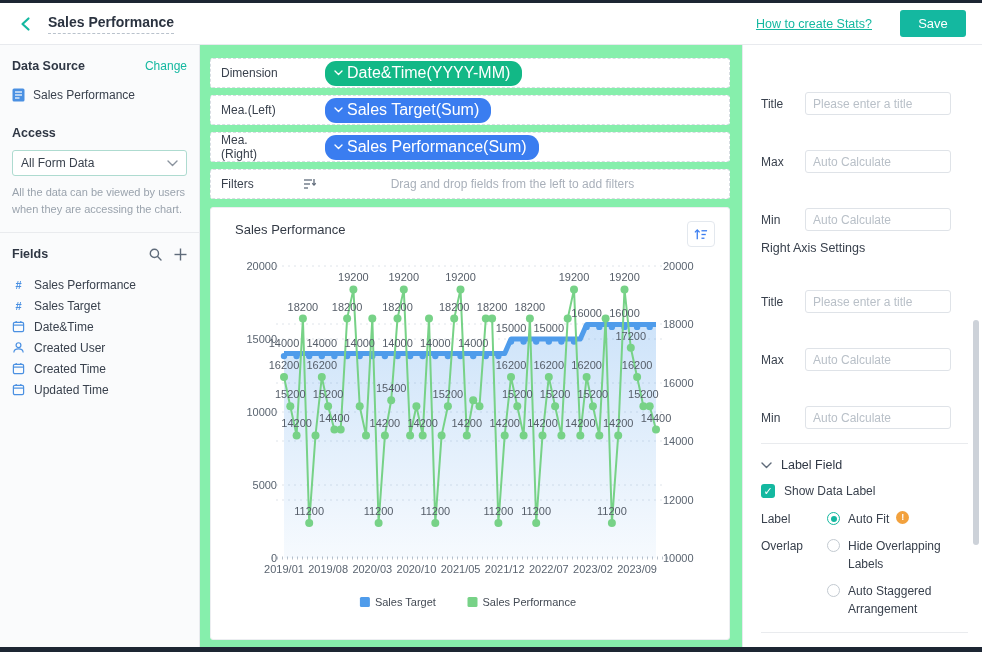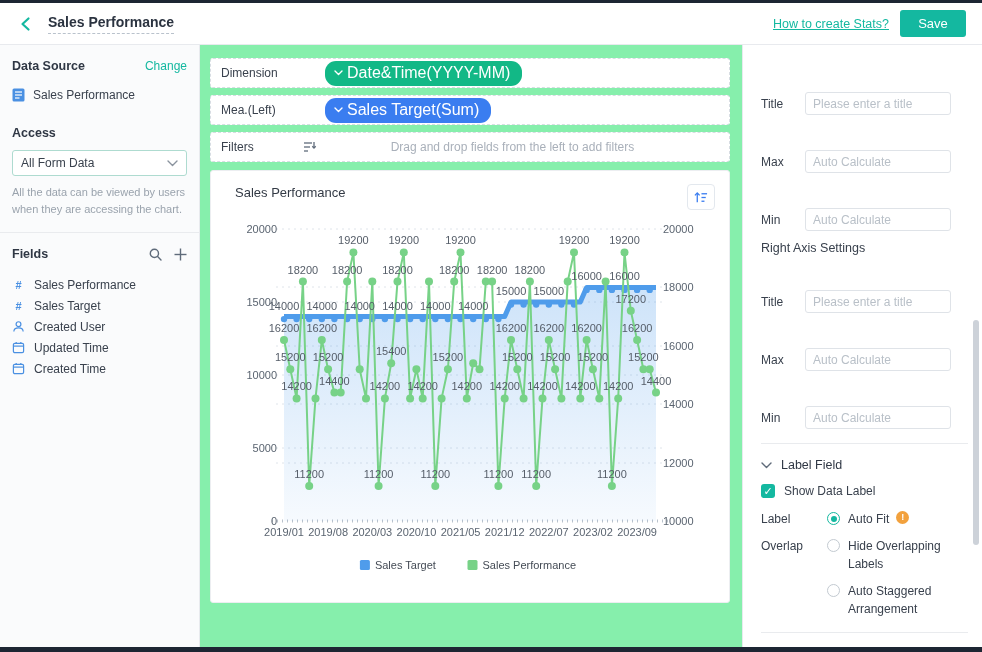--- a/index.html
+++ b/index.html
@@ -5,21 +5,21 @@
   html,body{margin:0;padding:0;background:#e9ebee;}
   *{box-sizing:border-box;font-family:"Liberation Sans",sans-serif;}
   .window{position:relative;width:982px;height:652px;background:#86efac;overflow:hidden;}
   .strip{position:absolute;left:0;width:982px;background:#1d2633;}
   .strip.top{top:0;height:3px;}
   .strip.bottom{bottom:0;height:5px;}
   
   .topbar{position:absolute;top:3px;left:0;width:982px;height:42px;background:#fff;border-bottom:1px solid #e8eaee;display:flex;align-items:center;padding:0 16px;}
   .back{width:20px;height:20px;display:flex;align-items:center;justify-content:center;cursor:pointer;}
   .ptitle{font-size:14px;font-weight:700;color:#2b3340;margin:0 0 0 12px;border-bottom:1px dashed #b9c2cc;padding-bottom:3px;}
-  .top-right{margin-left:auto;display:flex;align-items:center;gap:11px;}
+  .top-right{margin-left:auto;display:flex;align-items:center;gap:28px;}
   .help{font-size:12.5px;color:#14b8a0;text-decoration:underline;cursor:pointer;}
   .save{background:#14b8a0;color:#fff;font-size:13px;border:none;border-radius:3px;width:66px;height:27px;cursor:pointer;}
   
   .left{position:absolute;top:45px;left:0;width:200px;height:602px;background:#fafbfc;border-right:1px solid #e8eaee;padding:14px 12px;}
   .row-between{display:flex;align-items:center;justify-content:space-between;}
   .sec-label{font-size:12.5px;font-weight:700;color:#2f3744;}
   .change{font-size:12px;color:#14b8a0;cursor:pointer;}
   .source-row{display:flex;align-items:center;gap:8px;margin-top:15px;}
   .source-row span{font-size:12px;color:#39414d;}
   .access-label{margin-top:24px;}
@@ -134,42 +134,51 @@
         <div class="fitem">
           <span class="fnum">#</span>
           <span class="flabel">Sales Performance</span>
         </div>
         <div class="fitem">
           <span class="fnum">#</span>
           <span class="flabel">Sales Target</span>
         </div>
         <div class="fitem">
           <svg class="fic" viewBox="0 0 14 14">
+            <rect x="1.5" y="2.5" width="11" height="10" rx="1.5" fill="none" stroke="#4a90e2" stroke-width="1.3"></rect>
+            <line x1="1.5" y1="5.5" x2="12.5" y2="5.5" stroke="#4a90e2" stroke-width="1.3"></line>
+            <line x1="4.5" y1="1" x2="4.5" y2="3.2" stroke="#4a90e2" stroke-width="1.3"></line>
+            <line x1="9.5" y1="1" x2="9.5" y2="3.2" stroke="#4a90e2" stroke-width="1.3"></line>
+          </svg>
+          <span class="flabel">Date&amp;Time</span>
+        </div>
+        <div class="fitem">
+          <svg class="fic" viewBox="0 0 14 14">
             <circle cx="7" cy="4.5" r="2.6" fill="none" stroke="#4a90e2" stroke-width="1.3"></circle>
             <path d="M2 12.5 C2 9.8 4.2 8.4 7 8.4 C9.8 8.4 12 9.8 12 12.5" fill="none" stroke="#4a90e2" stroke-width="1.3"></path>
           </svg>
           <span class="flabel">Created User</span>
         </div>
         <div class="fitem">
           <svg class="fic" viewBox="0 0 14 14">
             <rect x="1.5" y="2.5" width="11" height="10" rx="1.5" fill="none" stroke="#4a90e2" stroke-width="1.3"></rect>
             <line x1="1.5" y1="5.5" x2="12.5" y2="5.5" stroke="#4a90e2" stroke-width="1.3"></line>
             <line x1="4.5" y1="1" x2="4.5" y2="3.2" stroke="#4a90e2" stroke-width="1.3"></line>
             <line x1="9.5" y1="1" x2="9.5" y2="3.2" stroke="#4a90e2" stroke-width="1.3"></line>
           </svg>
-          <span class="flabel">Updated Time</span>
+          <span class="flabel">Created Time</span>
         </div>
         <div class="fitem">
           <svg class="fic" viewBox="0 0 14 14">
             <rect x="1.5" y="2.5" width="11" height="10" rx="1.5" fill="none" stroke="#4a90e2" stroke-width="1.3"></rect>
             <line x1="1.5" y1="5.5" x2="12.5" y2="5.5" stroke="#4a90e2" stroke-width="1.3"></line>
             <line x1="4.5" y1="1" x2="4.5" y2="3.2" stroke="#4a90e2" stroke-width="1.3"></line>
             <line x1="9.5" y1="1" x2="9.5" y2="3.2" stroke="#4a90e2" stroke-width="1.3"></line>
           </svg>
-          <span class="flabel">Created Time</span>
+          <span class="flabel">Updated Time</span>
         </div>
       </div>
   </aside>
 
   <main class="mid">
     <div class="cfg">
       <span class="clabel">Dimension</span>
       <span class="pill green">
         <svg width="9" height="6" viewBox="0 0 9 6">
             <polyline points="1,1 4.5,4.5 8,1" fill="none" stroke="#fff" stroke-width="1.4" stroke-linecap="round" stroke-linejoin="round"></polyline>
@@ -177,20 +186,29 @@
         <span>Date&amp;Time(YYYY-MM)</span>
       </span>
     </div>
     <div class="cfg">
       <span class="clabel">Mea.(Left)</span>
       <span class="pill blue">
         <svg width="9" height="6" viewBox="0 0 9 6">
             <polyline points="1,1 4.5,4.5 8,1" fill="none" stroke="#fff" stroke-width="1.4" stroke-linecap="round" stroke-linejoin="round"></polyline>
           </svg>
         <span>Sales Target(Sum)</span>
+      </span>
+    </div>
+    <div class="cfg">
+      <span class="clabel">Mea.(Right)</span>
+      <span class="pill blue">
+        <svg width="9" height="6" viewBox="0 0 9 6">
+            <polyline points="1,1 4.5,4.5 8,1" fill="none" stroke="#fff" stroke-width="1.4" stroke-linecap="round" stroke-linejoin="round"></polyline>
+          </svg>
+        <span>Sales Performance(Sum)</span>
       </span>
     </div>
     <div class="cfg">
       <span class="clabel" style="width:auto;">Filters</span>
       <svg width="14" height="12" viewBox="0 0 14 12" style="margin-left:7px;">
           <line x1="1" y1="2" x2="9" y2="2" stroke="#5f6b7a" stroke-width="1.3"></line>
           <line x1="1" y1="6" x2="7" y2="6" stroke="#5f6b7a" stroke-width="1.3"></line>
           <line x1="1" y1="10" x2="5" y2="10" stroke="#5f6b7a" stroke-width="1.3"></line>
           <line x1="11" y1="1" x2="11" y2="7" stroke="#5f6b7a" stroke-width="1.3"></line>
           <polyline points="9.3,5.3 11,7 12.7,5.3" fill="none" stroke="#5f6b7a" stroke-width="1.3"></polyline>

